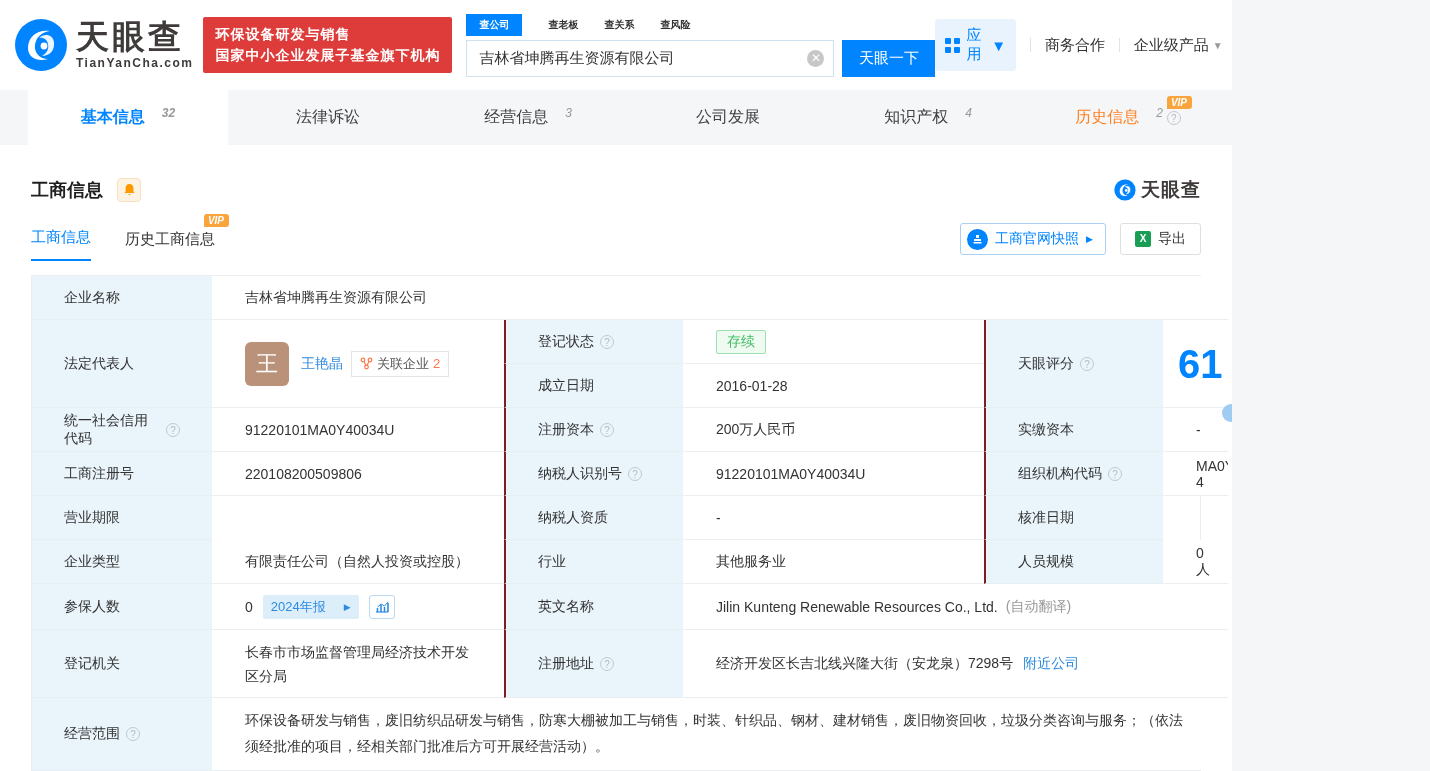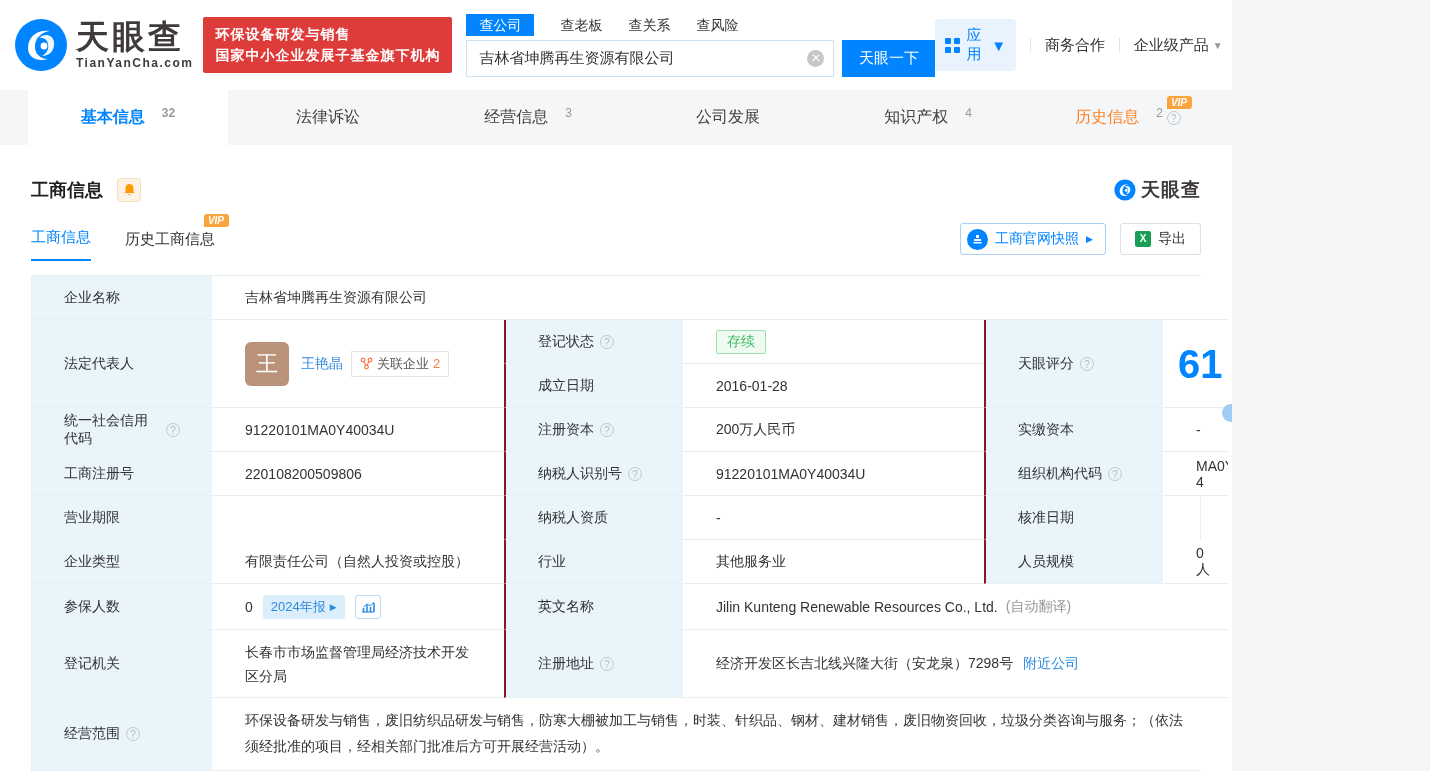--- a/index.html
+++ b/index.html
@@ -11,21 +11,21 @@
   .topbar { height:90px; display:flex; align-items:center; padding-left:14px; background:#fff; }
   .logo { display:flex; align-items:center; cursor:pointer; }
   .logo-swirl { width:54px; height:54px; }
   .logo-text { margin-left:8px; }
   .logo-cn { font-size:33px; font-weight:bold; color:#3f3b3a; letter-spacing:3px; line-height:34px; }
   .logo-en { font-size:12px; font-weight:bold; color:#3f3b3a; letter-spacing:1.5px; margin-top:2px; }
   .banner { margin-left:10px; background:#dd3c3a; color:#fff; padding:7px 12px; border-radius:2px; }
   .banner div { font-size:14px; font-weight:bold; letter-spacing:1px; line-height:21px; white-space:nowrap; }
   .search-wrap { margin-left:14px; }
   .search-tabs { display:flex; align-items:flex-end; gap:26px; height:22px; }
-  .search-tab { font-size:14px; color:#333; cursor:pointer; line-height:22px; }
+  .search-tab { font-size:10px; color:#333; cursor:pointer; line-height:22px;font-weight:bold; }
   .search-tab.active { background:#0084ff; color:#fff; padding:0 13px; }
   .search-row { display:flex; margin-top:4px; }
   .search-box { position:relative; }
   .search-input { width:368px; height:37px; border:1px solid #cfe0ef; padding:0 36px 0 12px; font-size:15px; color:#333; outline:none; font-family:inherit; }
   .clear-btn { position:absolute; right:10px; top:10px; width:17px; height:17px; border-radius:50%; background:#c7c7c7; color:#fff; font-size:12px; line-height:17px; text-align:center; cursor:pointer; }
   .search-btn { width:93px; height:37px; margin-left:8px; background:#0084ff; color:#fff; font-size:15px; border:none; cursor:pointer; font-family:inherit; }
   .top-menu { margin-left:auto; display:flex; align-items:center; padding-right:22px; gap:14px; }
   .menu-chip { display:flex; align-items:center; gap:6px; background:#e8f3fe; border-radius:4px; padding:7px 10px; cursor:pointer; }
   .menu-chip span { color:#0084ff; font-size:15px; }
   .grid-ico { width:15px; height:15px; display:grid; grid-template-columns:6px 6px; grid-template-rows:6px 6px; gap:3px; }
@@ -34,21 +34,21 @@
   .caret.gray { color:#999; }
   .caret.orange { color:#ff9226; }
   .mi { font-size:15px; color:#333; cursor:pointer; display:flex; align-items:center; gap:4px; white-space:nowrap; }
   .mi.vip { color:#ff9226; font-weight:bold; }
   .mdiv { width:1px; height:14px; background:#e3e3e3; }
   .bell-svg { width:19px; height:20px; cursor:pointer; }
 
   
   .nav-tabs { height:55px; background:#f4f6f8; display:flex; padding-left:28px; }
   .nav-tab { width:200px; display:flex; align-items:center; justify-content:center; font-size:16px; color:#404040; cursor:pointer; position:relative; }
-  .nav-tab .cnt { font-size:12px; color:#999; margin-left:17px; position:relative; top:-5px; }
+  .nav-tab .cnt { font-size:12px; color:#999; margin-left:17px; position:relative; top:-5px;font-style:italic; }
   .nav-tab.active { background:#fff; color:#0084ff; font-weight:bold; }
   .nav-tab.orange { color:#ff8224; }
   .vip-badge { background:#f9a43c; color:#fff; font-size:10px; font-weight:bold; font-style:italic; padding:1px 5px 1px 4px; border-radius:3px 3px 3px 0; }
   .nav-tab .vip-badge { position:absolute; top:6px; right:36px; }
   .help { display:inline-block; width:14px; height:14px; border:1px solid #c3c8cd; border-radius:50%; color:#b4bac0; font-size:10px; line-height:13px; text-align:center; cursor:pointer; flex:none; }
 
   
   .content { padding:0 31px; }
   .section-head { margin-top:32px; display:flex; align-items:center; }
   .section-title { font-size:18px; font-weight:bold; color:#1f1f1f; }
@@ -80,21 +80,21 @@
   .cell.last { border-bottom:none; }
   .cell.blk { display:block; }
   .muted { color:#999; }
   a.lnk { color:#2e8ae0; text-decoration:none; cursor:pointer; }
   .status-badge { background:#effbf1; border:1px solid #9ddfb2; color:#3fba63; font-size:14px; padding:2px 10px; border-radius:2px; }
   .avatar { width:44px; height:44px; border-radius:6px; background:#b99279; color:#fff; font-size:22px; display:flex; align-items:center; justify-content:center; flex:none; }
   .rep-name { color:#2e8ae0; font-size:14px; margin:0 8px 0 12px; cursor:pointer; }
   .rel-badge { display:flex; align-items:center; gap:4px; border:1px solid #e4e4e4; padding:3px 8px; font-size:13px; color:#555; cursor:pointer; background:#fff; }
   .rel-badge b { color:#ff7744; font-weight:normal; }
   .rel-badge svg { width:13px; height:13px; }
-  .report-badge { background:#ddeefb; color:#2e8ae0; font-size:13px; padding:3px 8px; border-radius:2px; margin-left:10px; cursor:pointer; display:inline-flex; align-items:center; gap:4px; }
+  .report-badge { background:#ddeefb; color:#2e8ae0; font-size:13px; padding:3px 8px; border-radius:2px; margin-left:10px; cursor:pointer; display:inline-flex; align-items:center; gap:18px; }
   .chart-btn { margin-left:10px; width:26px; height:24px; border:1px solid #bcd9f3; border-radius:3px; background:#fff; display:inline-flex; align-items:center; justify-content:center; cursor:pointer; }
   .chart-btn svg { width:14px; height:12px; }
   .score-cell { gap:8px; padding:0 6px 0 14px; }
   .score-num { font-size:40px; font-weight:bold; color:#0084ff; line-height:1; }
   .score-unit { font-size:14px; color:#0084ff; margin-top:14px; }
   .score-chart { width:140px; height:62px; cursor:pointer; }
 
   .two-line { line-height:24px; padding-top:10px; }
   .scope-text { line-height:26px; padding-top:9px; }
 

